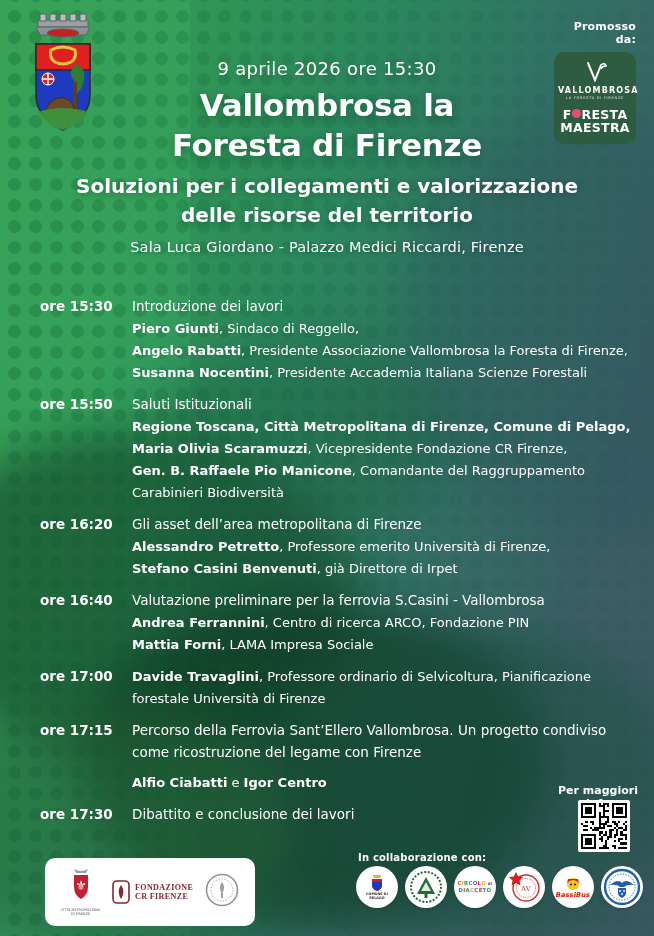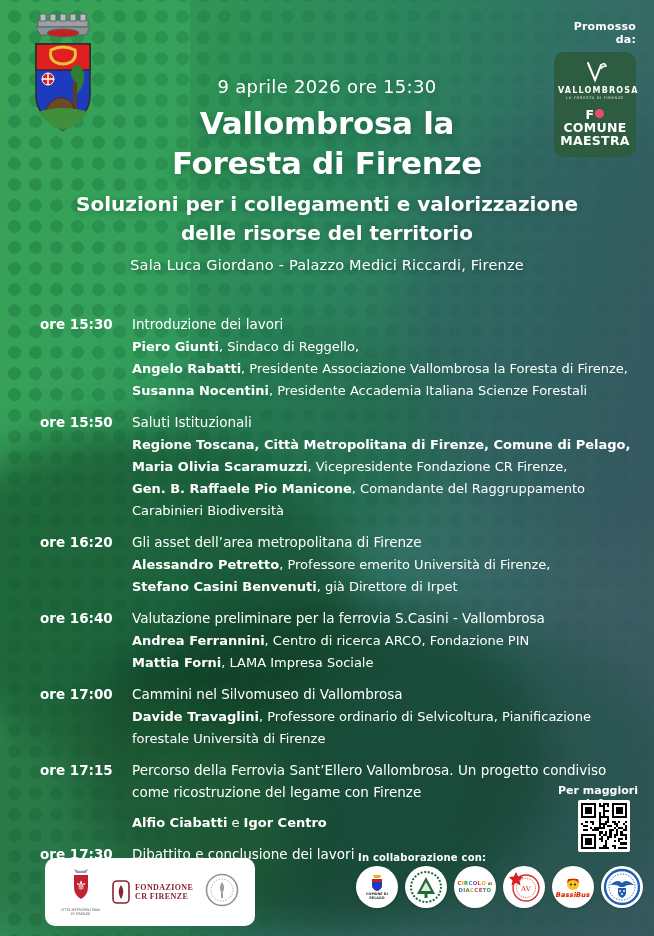--- a/index.html
+++ b/index.html
@@ -32,21 +32,21 @@
   .crest { position:absolute; left:24px; top:12px; width:78px; height:126px; }
   .promo { position:absolute; right:18px; top:20px; width:82px; text-align:center; }
   .promo-label { font-size:11px; font-weight:700; margin-bottom:6px; letter-spacing:.2px;text-align:right; }
   .badge { border-radius:10px; padding:9px 4px 10px; }
   .badge-vmark { height:22px; display:flex; align-items:center; justify-content:center; }
   .badge-brand { font-size:8px; font-weight:700; letter-spacing:1.2px; margin-top:3px; }
   .badge-tag { font-size:3.6px; letter-spacing:.7px; margin-top:1px; opacity:.85; }
   .badge-prog { margin-top:8px; font-weight:700; font-size:12.5px; line-height:13px; letter-spacing:.3px; }
   .badge-dot { display:inline-block; width:9px; height:9px; border-radius:50%; vertical-align:1px; margin:0 .5px; }
 
-  .head-text { text-align:center; padding-top:76px; }
+  .head-text { text-align:center; padding-top:58px; }
   .date-line { font-size:18px; font-weight:500; letter-spacing:.3px; text-shadow:0 2px 6px rgba(10,40,30,.25); }
   .title { font-size:31px; font-weight:700; line-height:40px; letter-spacing:-.3px; margin-top:6px;
            text-shadow:0 3px 10px rgba(10,40,30,.35); }
   .subtitle { font-size:20px; font-weight:700; line-height:29px; margin-top:7px;
               text-shadow:0 2px 6px rgba(10,40,30,.3); }
   .venue { font-size:14.5px; font-weight:500; margin-top:9px; letter-spacing:.2px;
            text-shadow:0 2px 5px rgba(10,40,30,.3); }
 
   
   .schedule { margin-top:40px; }
@@ -126,21 +126,21 @@
       <div class="badge" style="background:#2e5c41;">
         <div class="badge-vmark">
           <svg width="24" height="22" viewBox="0 0 24 22">
             <path d="M5 2 L12 19 L18 4" fill="none" stroke="#fff" stroke-width="2" stroke-linecap="round"></path>
             <path d="M18 4 q4 -3 5 1 q-4 0 -5 3" fill="none" stroke="#fff" stroke-width="1.4"></path>
           </svg>
         </div>
         <div class="badge-brand">VALLOMBROSA</div>
         <div class="badge-tag">LA FORESTA DI FIRENZE</div>
         <div class="badge-prog">
-          <span>F</span><span class="badge-dot" style="background:#e94d6d;"></span><span>COMUNE</span><br>
+          <span>F</span><span class="badge-dot" style="background:#e94d6d;"></span><span>RESTA</span><br>
           <span>MAESTRA</span>
         </div>
       </div>
     </div>
 
     <div class="head-text">
       <div class="date-line">9 aprile 2026 ore 15:30</div>
       <div class="title">
         <span>Vallombrosa la</span><br>
         <span>Foresta di Firenze</span>
@@ -191,21 +191,20 @@
             <div class="item-title">Valutazione preliminare per la ferrovia S.Casini - Vallombrosa</div>
             <div class="slines">
               <div class="sline"><span class="b">Andrea Ferrannini</span><span>, Centro di ricerca ARCO, Fondazione PIN</span></div>
               <div class="sline"><span class="b">Mattia Forni</span><span>, LAMA Impresa Sociale</span></div>
             </div>
           </div>
         </div>
         <div class="row">
           <div class="time">ore 17:00</div>
           <div>
-            <div class="item-title">Cammini nel Silvomuseo di Vallombrosa</div>
             <div class="slines">
               <div class="sline"><span class="b">Davide Travaglini</span><span>, Professore ordinario di Selvicoltura, Pianificazione forestale Università di Firenze</span></div>
             </div>
           </div>
         </div>
         <div class="row">
           <div class="time">ore 17:15</div>
           <div>
             <div class="item-title">Percorso della Ferrovia Sant’Ellero Vallombrosa. Un progetto condiviso come ricostruzione del legame con Firenze</div>
             <div class="slines gapped">

